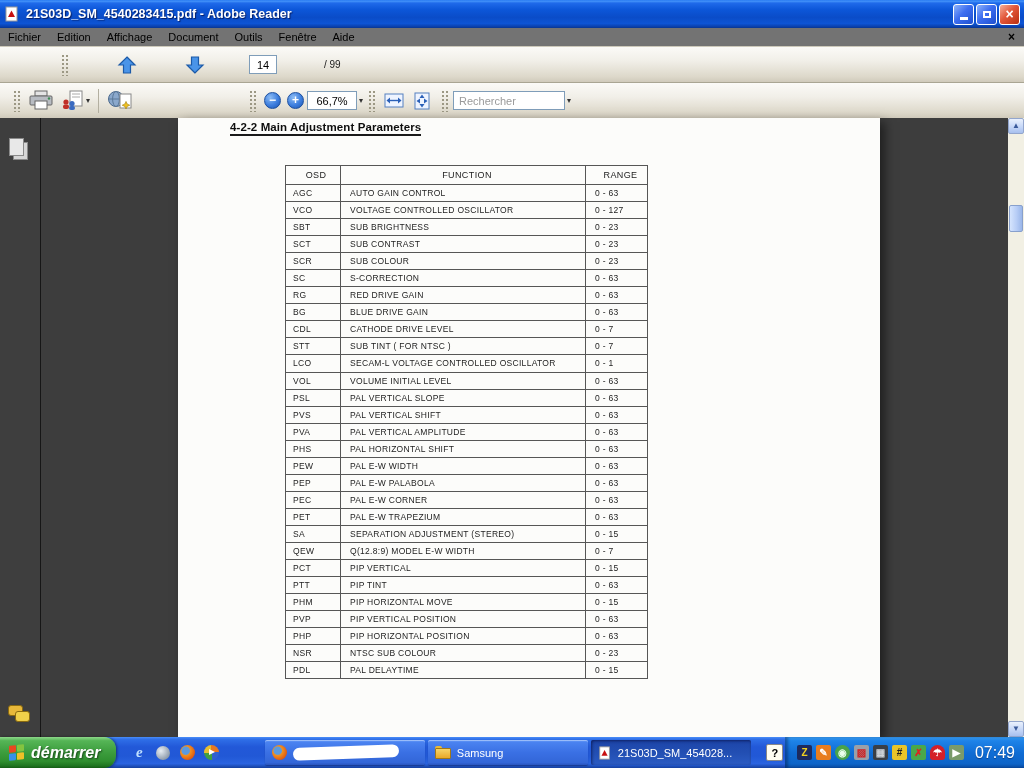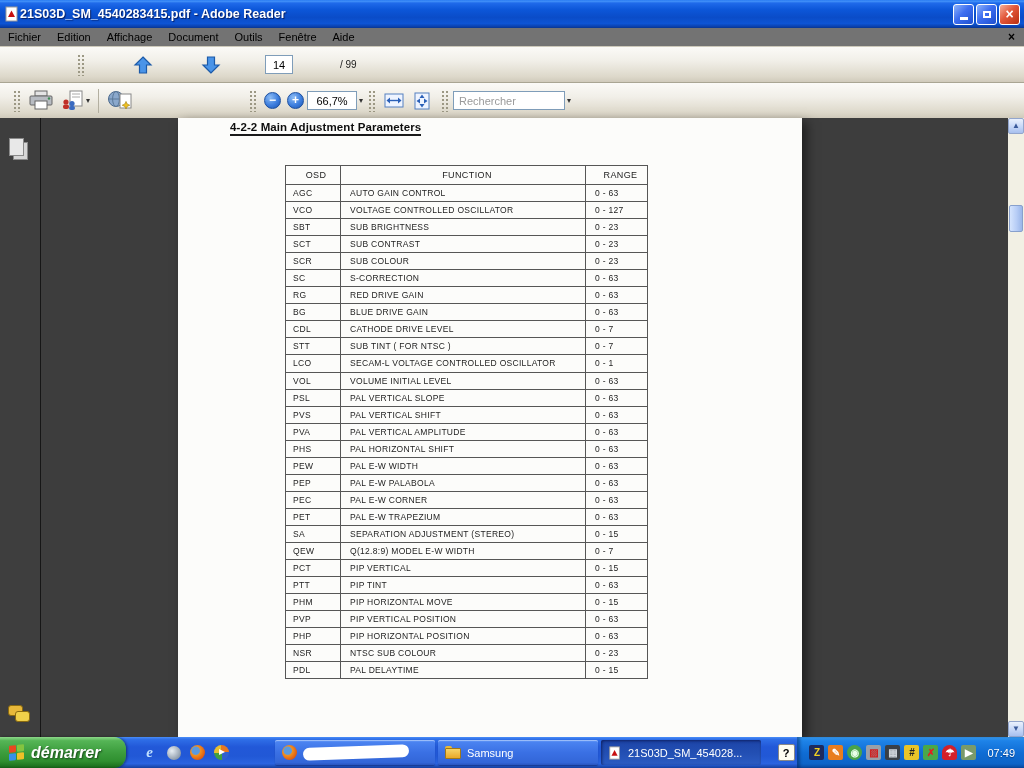--- a/index.html
+++ b/index.html
@@ -3,41 +3,41 @@
 <meta charset="utf-8">
 <style>
   html,body{margin:0;padding:0;}
   #screen{width:1024px;height:768px;position:relative;overflow:hidden;
     font-family:"Liberation Sans",sans-serif;background:#3d3d3d;user-select:none;}
 
   
   .titlebar{height:28px;display:flex;align-items:center;padding:0 4px;
     background:linear-gradient(180deg,#2a7cf2 0%,#3f8ef8 5%,#1f6aea 11%,#0c56d8 35%,#0a4cc8 62%,#0d54d4 84%,#0a3ea8 96%,#08368f 100%);}
   .app-icon{width:16px;height:16px;position:relative;flex:0 0 auto;}
-  .tb-title{color:#fff;font-weight:bold;font-size:12.5px;flex:1;
+  .tb-title{color:#fff;font-weight:bold;font-size:12.5px;margin-left:6px;flex:1;
     text-shadow:1px 1px 1px rgba(0,0,40,.65);white-space:nowrap;}
   .winbtns{display:flex;gap:2px;}
   .wbtn{width:21px;height:21px;border-radius:3px;border:1px solid #fff;box-sizing:border-box;
     display:flex;align-items:center;justify-content:center;color:#fff;}
   .wbtn.b-min,.wbtn.b-res{background:linear-gradient(135deg,#8fb4fa 0%,#3d6ef0 45%,#1e4fd0 100%);}
   .wbtn.b-close{background:linear-gradient(135deg,#f6b09a 0%,#e2573a 45%,#b92e10 100%);}
   .glyph-min{width:8px;height:3px;background:#fff;margin-top:9px;}
   .glyph-res{width:8px;height:7px;border:2px solid #fff;box-sizing:border-box;}
   .glyph-close{font-size:14px;font-weight:bold;line-height:1;}
 
   
   .menubar{height:18px;background:#737373;display:flex;align-items:center;
     font-size:11px;color:#000;border-bottom:1px solid #cdc9ba;}
   .menu-item{padding:1px 8px;}
   .menu-close{margin-left:auto;margin-right:9px;font-weight:bold;font-size:12px;line-height:1;}
 
   
   .toolbar{background:linear-gradient(180deg,#fbfaf7 0%,#f1efe8 40%,#ddd8ca 85%,#d0cabb 100%);
     border-bottom:1px solid #a9a593;display:flex;align-items:center;}
-  #toolbar1{height:35px;padding-left:72px;gap:40px;}
+  #toolbar1{height:35px;padding-left:56px;gap:40px;}
   #toolbar2{height:35px;padding-left:8px;}
   .grip{width:7px;height:22px;margin:0 5px;
     background-image:radial-gradient(#9c9884 32%,transparent 34%);background-size:4px 4px;}
   .vsep{width:1px;height:24px;background:#b3afa0;margin:0 5px;}
   .tool-btn{display:flex;align-items:center;justify-content:center;padding:2px 3px;}
   .caret{font-size:8px;color:#333;margin-left:2px;}
   .pagebox{width:26px;height:17px;border:1px solid #7f9db9;background:#fff;font-size:11px;
     text-align:center;font-family:"Liberation Sans",sans-serif;padding:0;}
   .pagecount{font-size:10px;color:#1a1a1a;margin-left:7px;}
   .zoombox{width:48px;height:17px;border:1px solid #7f9db9;background:#fff;font-size:11px;
@@ -57,21 +57,21 @@
     border-right:1px solid #161616;box-sizing:border-box;}
   .pages-ic{position:absolute;left:9px;top:20px;width:18px;height:22px;}
   .pages-ic .p1,.pages-ic .p2{position:absolute;width:13px;height:16px;background:#e8e8e8;border:1px solid #8a8a8a;}
   .pages-ic .p1{left:0;top:0;}
   .pages-ic .p2{left:4px;top:4px;background:#d6d6d6;}
   .comments-ic{position:absolute;left:8px;bottom:14px;width:22px;height:18px;}
   .comments-ic .b1,.comments-ic .b2{position:absolute;width:13px;height:9px;border-radius:3px;border:1px solid #8a6a10;}
   .comments-ic .b1{left:0;top:0;background:#e8b83a;}
   .comments-ic .b2{left:7px;top:6px;background:#f0d04a;}
 
-  .page{position:absolute;left:178px;top:0;width:624px;height:619px;background:#fcfcfa;
+  .page{position:absolute;left:178px;top:0;width:702px;height:619px;background:#fcfcfa;
     box-shadow:5px 4px 10px rgba(0,0,0,.5);}
   .section-title{position:absolute;left:52px;top:3px;font-size:11.5px;font-weight:bold;color:#0e0e0e;
     border-bottom:2px solid #1a1a1a;padding-bottom:1px;letter-spacing:.1px;}
   .ptable{position:absolute;left:107px;top:47px;border-collapse:collapse;table-layout:fixed;}
   .ptable th,.ptable td{border:1px solid #565656;box-sizing:border-box;overflow:hidden;white-space:nowrap;}
   .ptable th{font-size:9px;font-weight:normal;height:19px;text-align:center;color:#222;letter-spacing:.4px;}
   .ptable td{font-size:8.5px;height:17.05px;color:#1c1c1c;letter-spacing:.3px;padding:0;}
   .ptable .c0{width:55px;padding-left:7px;}
   .ptable .c1{width:245px;padding-left:9px;}
   .ptable .c2{width:62px;padding-left:9px;}
@@ -131,21 +131,21 @@
     font-size:10px;font-weight:bold;line-height:1;}
   .t-za{background:#1c2a5e;color:#f0d020;}
   .t-pen{background:#e87d1e;color:#fff;}
   .t-badge{background:#4aa34a;color:#eaffea;border-radius:50%;}
   .t-shield{background:#9aa0a8;color:#d02020;}
   .t-disp{background:#3a3f46;color:#cfd4da;}
   .t-util{background:#e8c428;color:#222;}
   .t-users{background:#4aa84a;color:#e02020;}
   .t-avira{background:#d42029;color:#fff;border-radius:50% 50% 3px 3px;}
   .t-ptr{background:#7a9a6a;color:#fff;}
-  .clock{color:#fff;font-size:11px;margin-left:7px;text-shadow:0 1px 1px rgba(0,0,40,.4);text-align:right;}
+  .clock{color:#fff;font-size:16px;margin-left:7px;text-shadow:0 1px 1px rgba(0,0,40,.4);text-align:right;}
 </style>
 </head>
 <body>
 
 <div id="screen">
 
   <div class="titlebar">
     <span class="app-icon">
       <svg width="16" height="16" viewBox="0 0 16 16">
           <rect x="2" y="1" width="11" height="14" fill="#fff" stroke="#9a9a9a"></rect>

